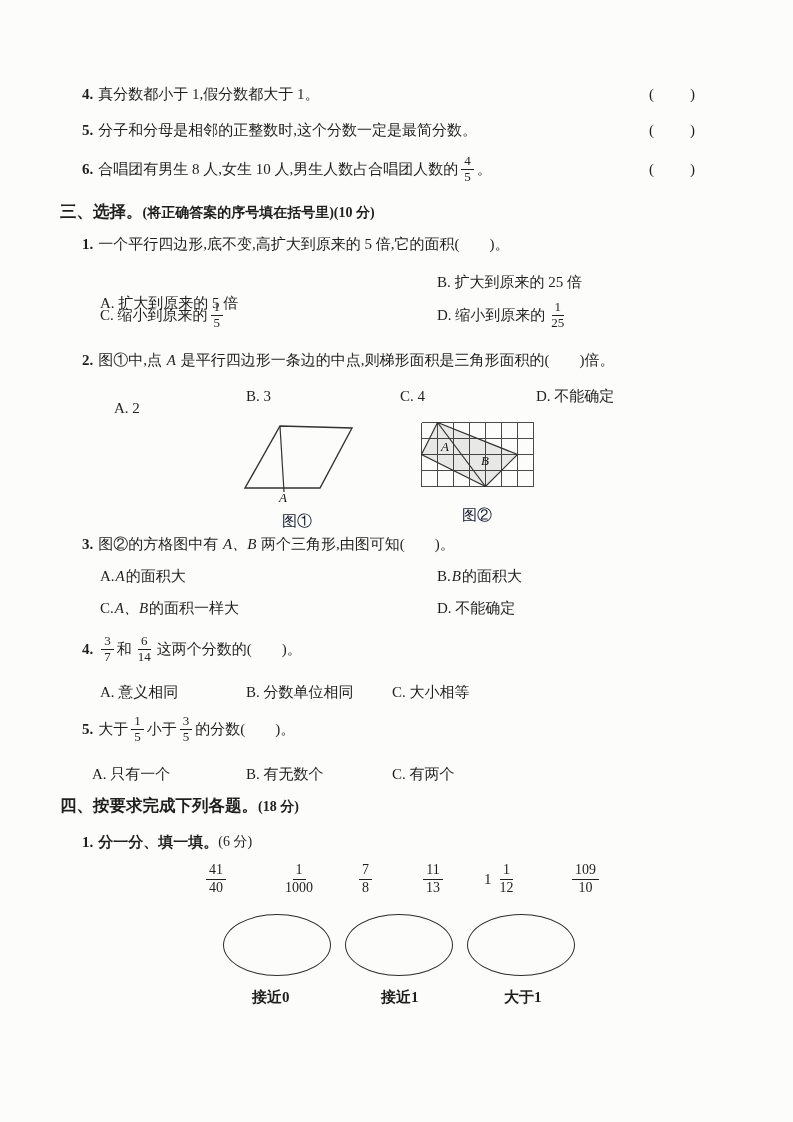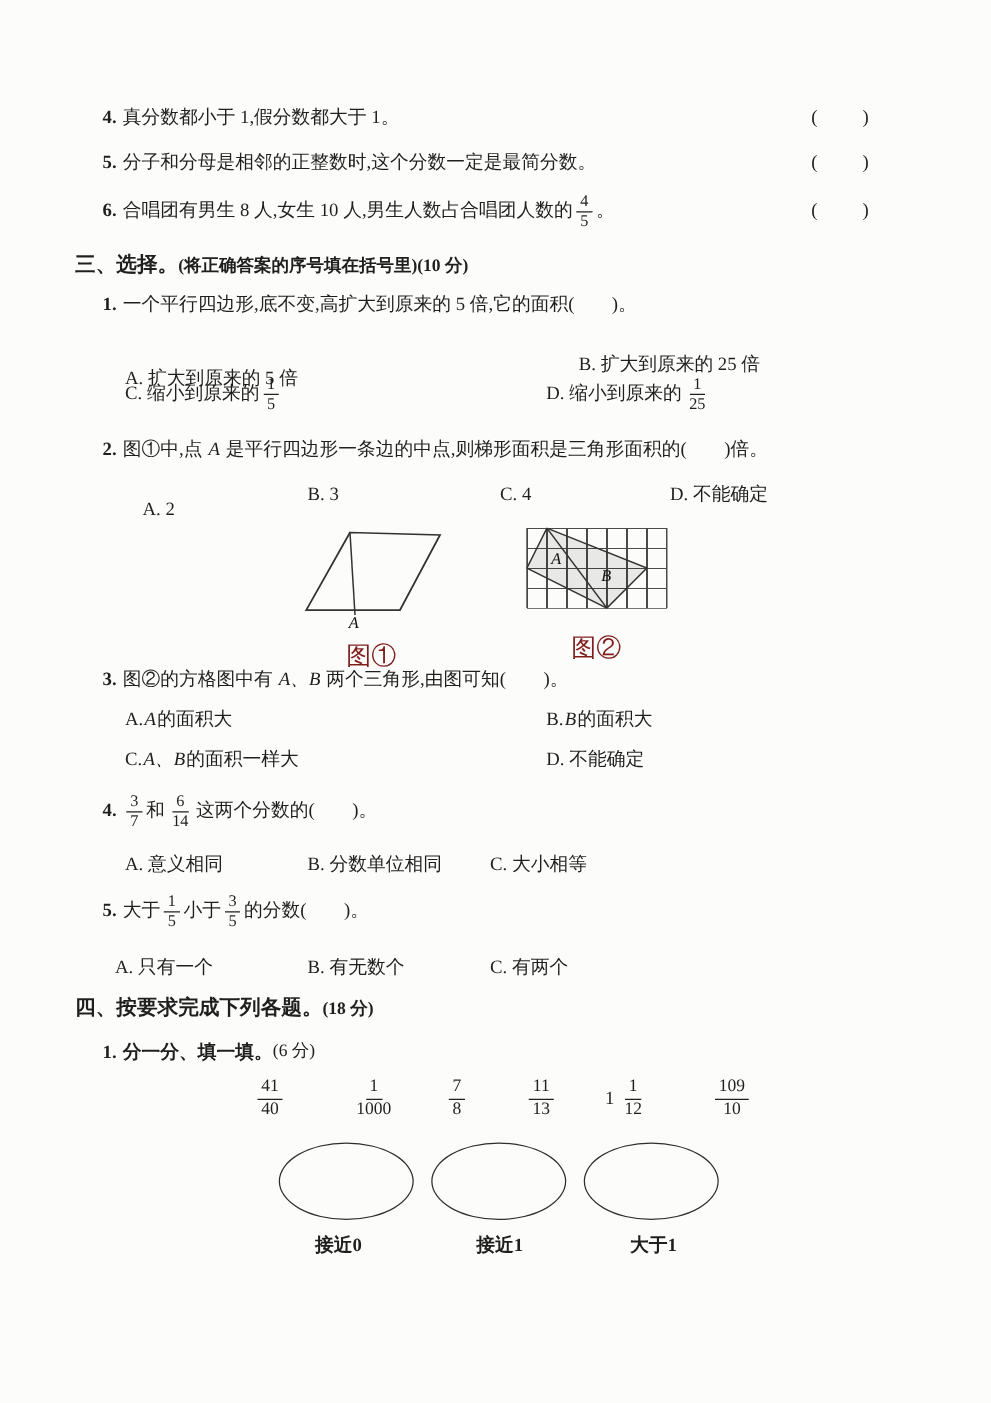--- a/index.html
+++ b/index.html
@@ -18,21 +18,21 @@
   .qline { position:absolute; left:82px; display:flex; align-items:center; }
   .opt { position:absolute; display:inline-flex; align-items:center; white-space:nowrap; }
   .var { font-style:italic; padding:0 1px; }
   .frac { display:inline-flex; flex-direction:column; align-items:center;
           line-height:1.15; font-size:13px; margin:0 3px; vertical-align:middle; }
   .frac .fn { padding:0 3px; border-bottom:1px solid #1f1f1f; text-align:center; }
   .frac .fd { padding:0 3px; text-align:center; }
   .bigfrac { font-size:14px; }
   .whole { font-size:15px; margin-right:2px; }
   .fig { position:absolute; text-align:center; }
-  .figcap { font-size:20px; margin-top:2px; color:#7f1d1d; }
+  .figcap { font-size:15px; margin-top:2px; color:#0f172a; }
   .oval { position:absolute; width:108px; height:62px; border:1.5px solid #2d2d2d; border-radius:50%; background:transparent; }
   .binlabel { position:absolute; font-weight:bold; font-size:15px; }
   .footer { position:absolute; left:0; top:1081px; width:793px; text-align:center;
             font-weight:bold; font-size:15px; word-spacing:9px; }
   svg text.figvar { font-family:"Liberation Serif","DejaVu Serif",serif; font-style:italic; font-size:13px; fill:#111; }
 </style>
 </head>
 <body>
 
 <div class="page">
@@ -60,21 +60,21 @@
 
   <div class="sechead" style="top:201px;">
     <span>三、选择。</span><span class="note">(将正确答案的序号填在括号里)(10 分)</span>
   </div>
 
   <div class="qline" style="top:234px;">
     <span class="qnum">1.</span>
     <span>一个平行四边形,底不变,高扩大到原来的 5 倍,它的面积(　　)。</span>
   </div>
   <span class="opt" style="left:100px;top:266px;margin-top:27px;">A. 扩大到原来的 5 倍</span>
-  <span class="opt" style="left:437px;top:282px;margin-left:26px;">B. 扩大到原来的 25 倍</span>
+  <span class="opt" style="left:437px;top:272px;">B. 扩大到原来的 25 倍</span>
   <span class="opt" style="left:100px;top:294px;height:42px;">
     <span>C. 缩小到原来的</span>
     <span class="frac">
         <span class="fn">1</span>
         <span class="fd">5</span>
       </span>
   </span>
   <span class="opt" style="left:437px;top:294px;height:42px;">
     <span>D. 缩小到原来的</span>
     <span class="frac">

